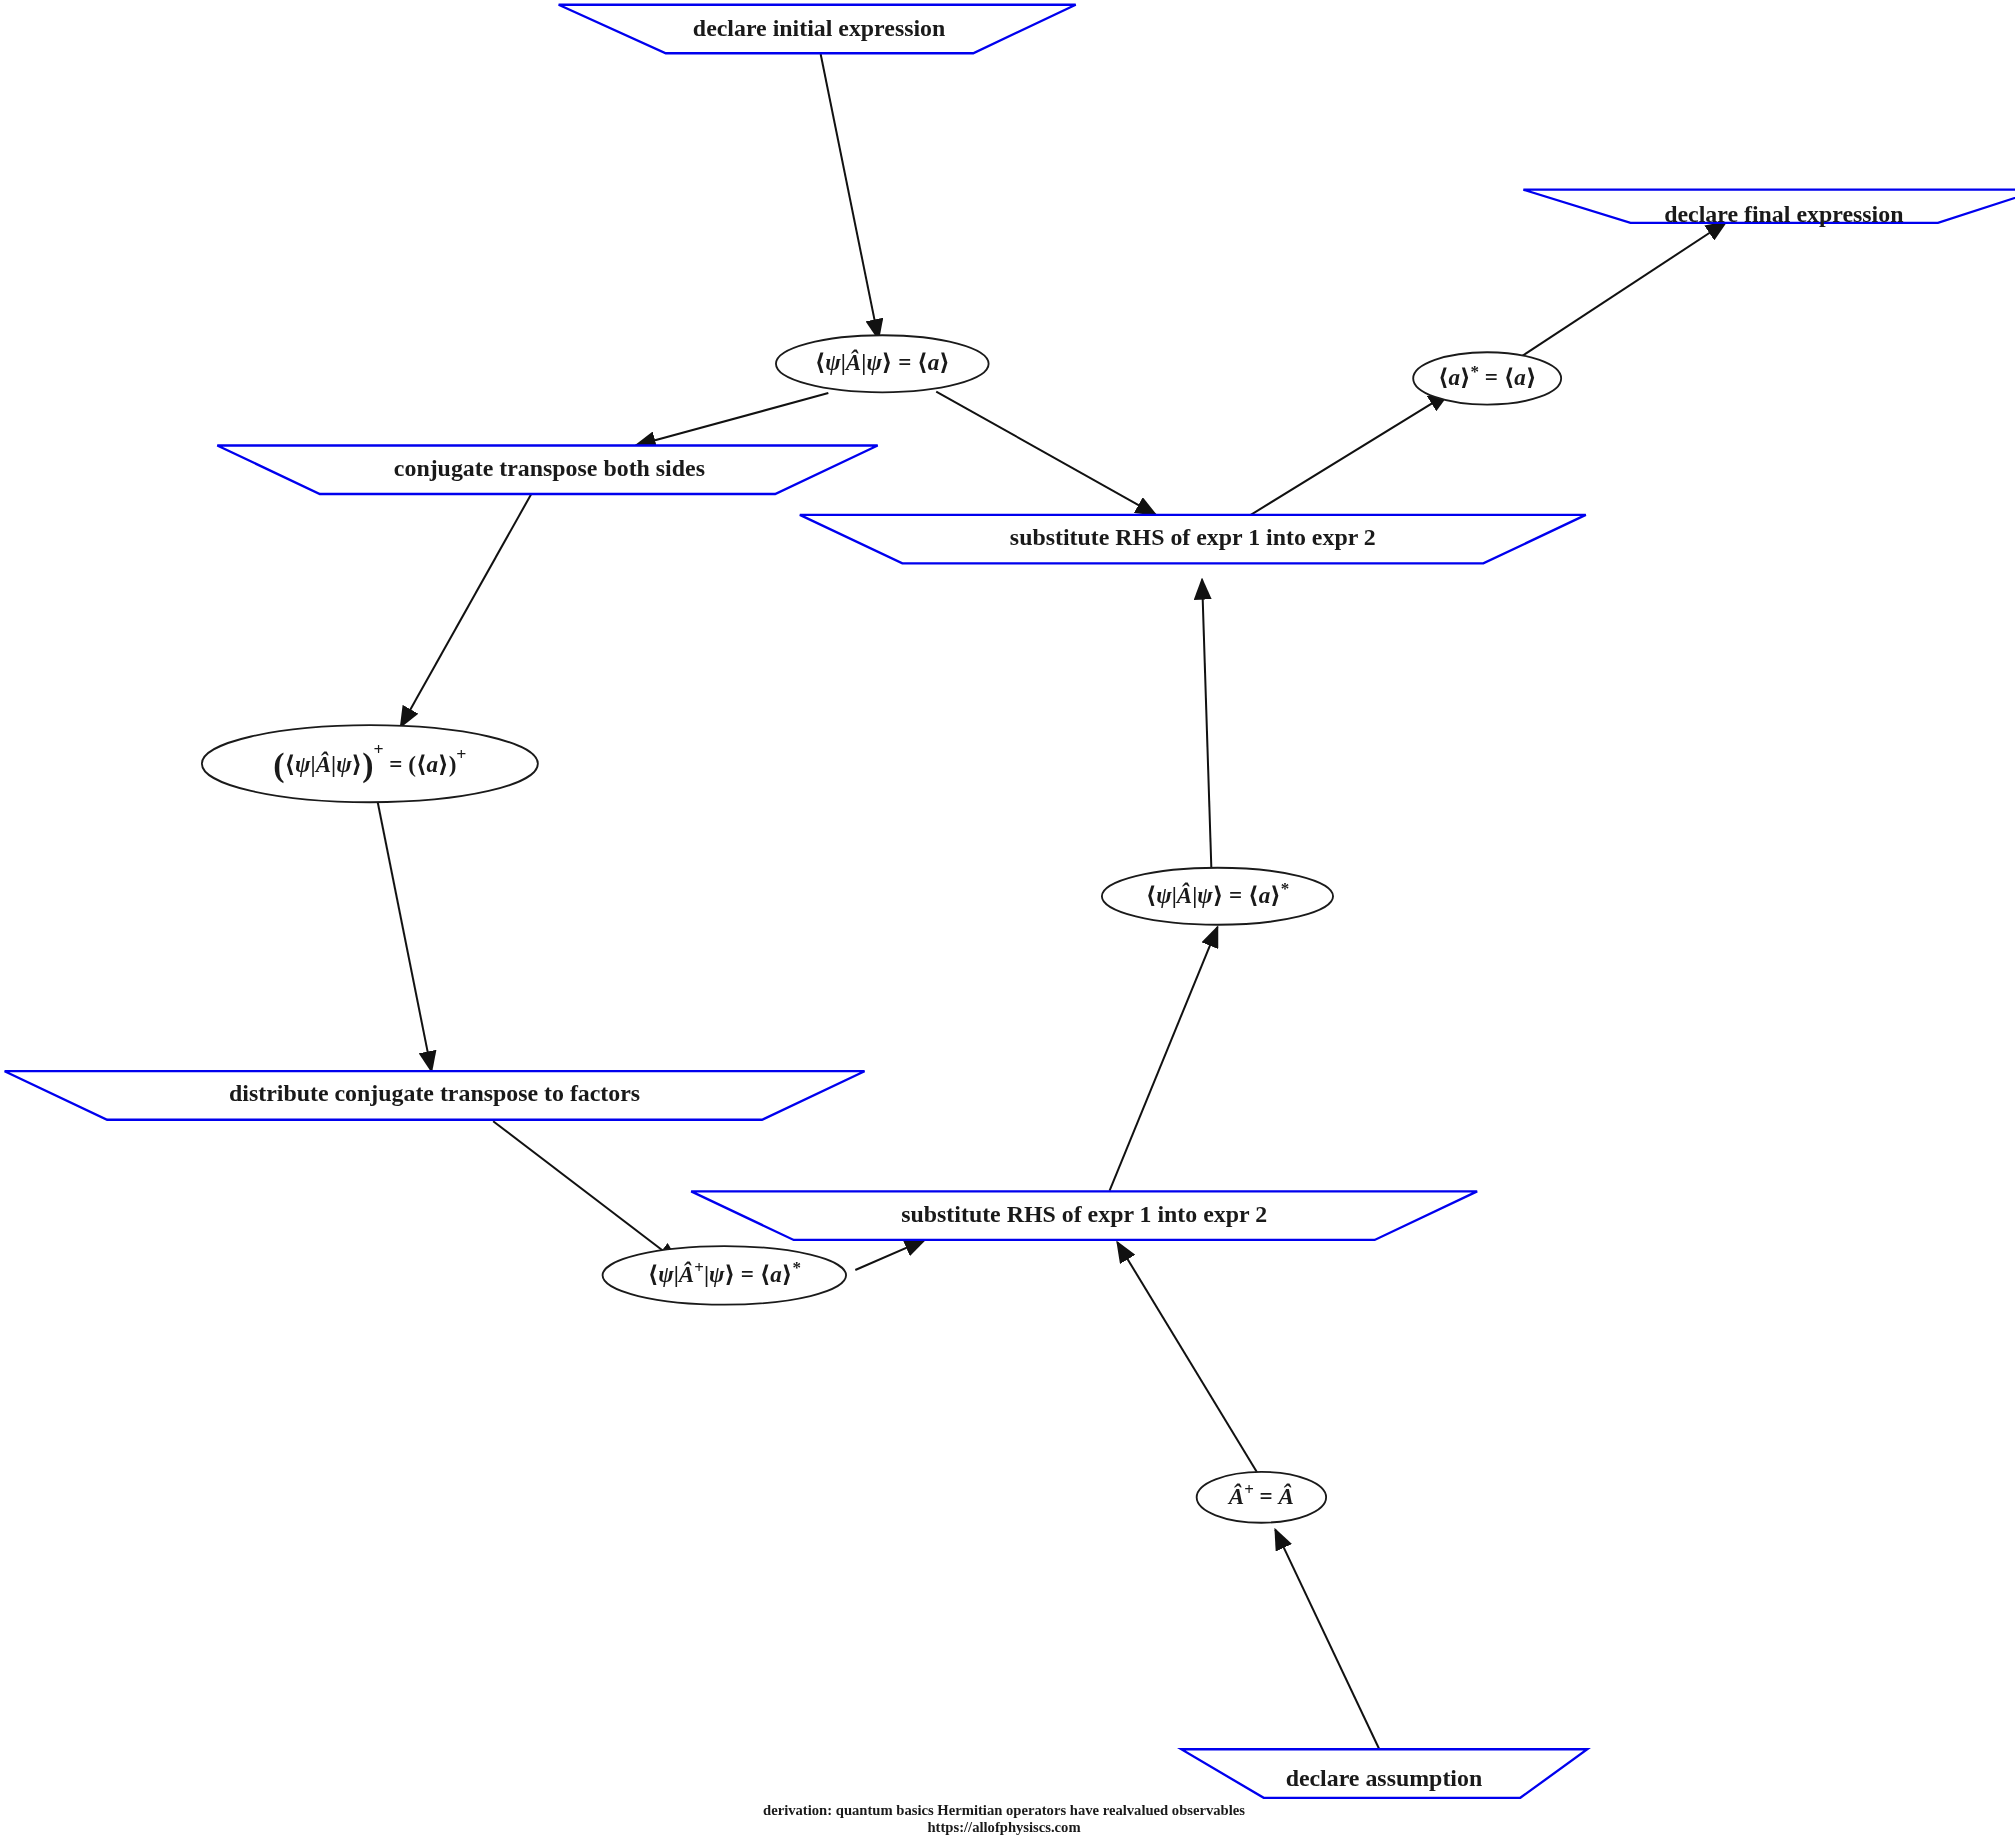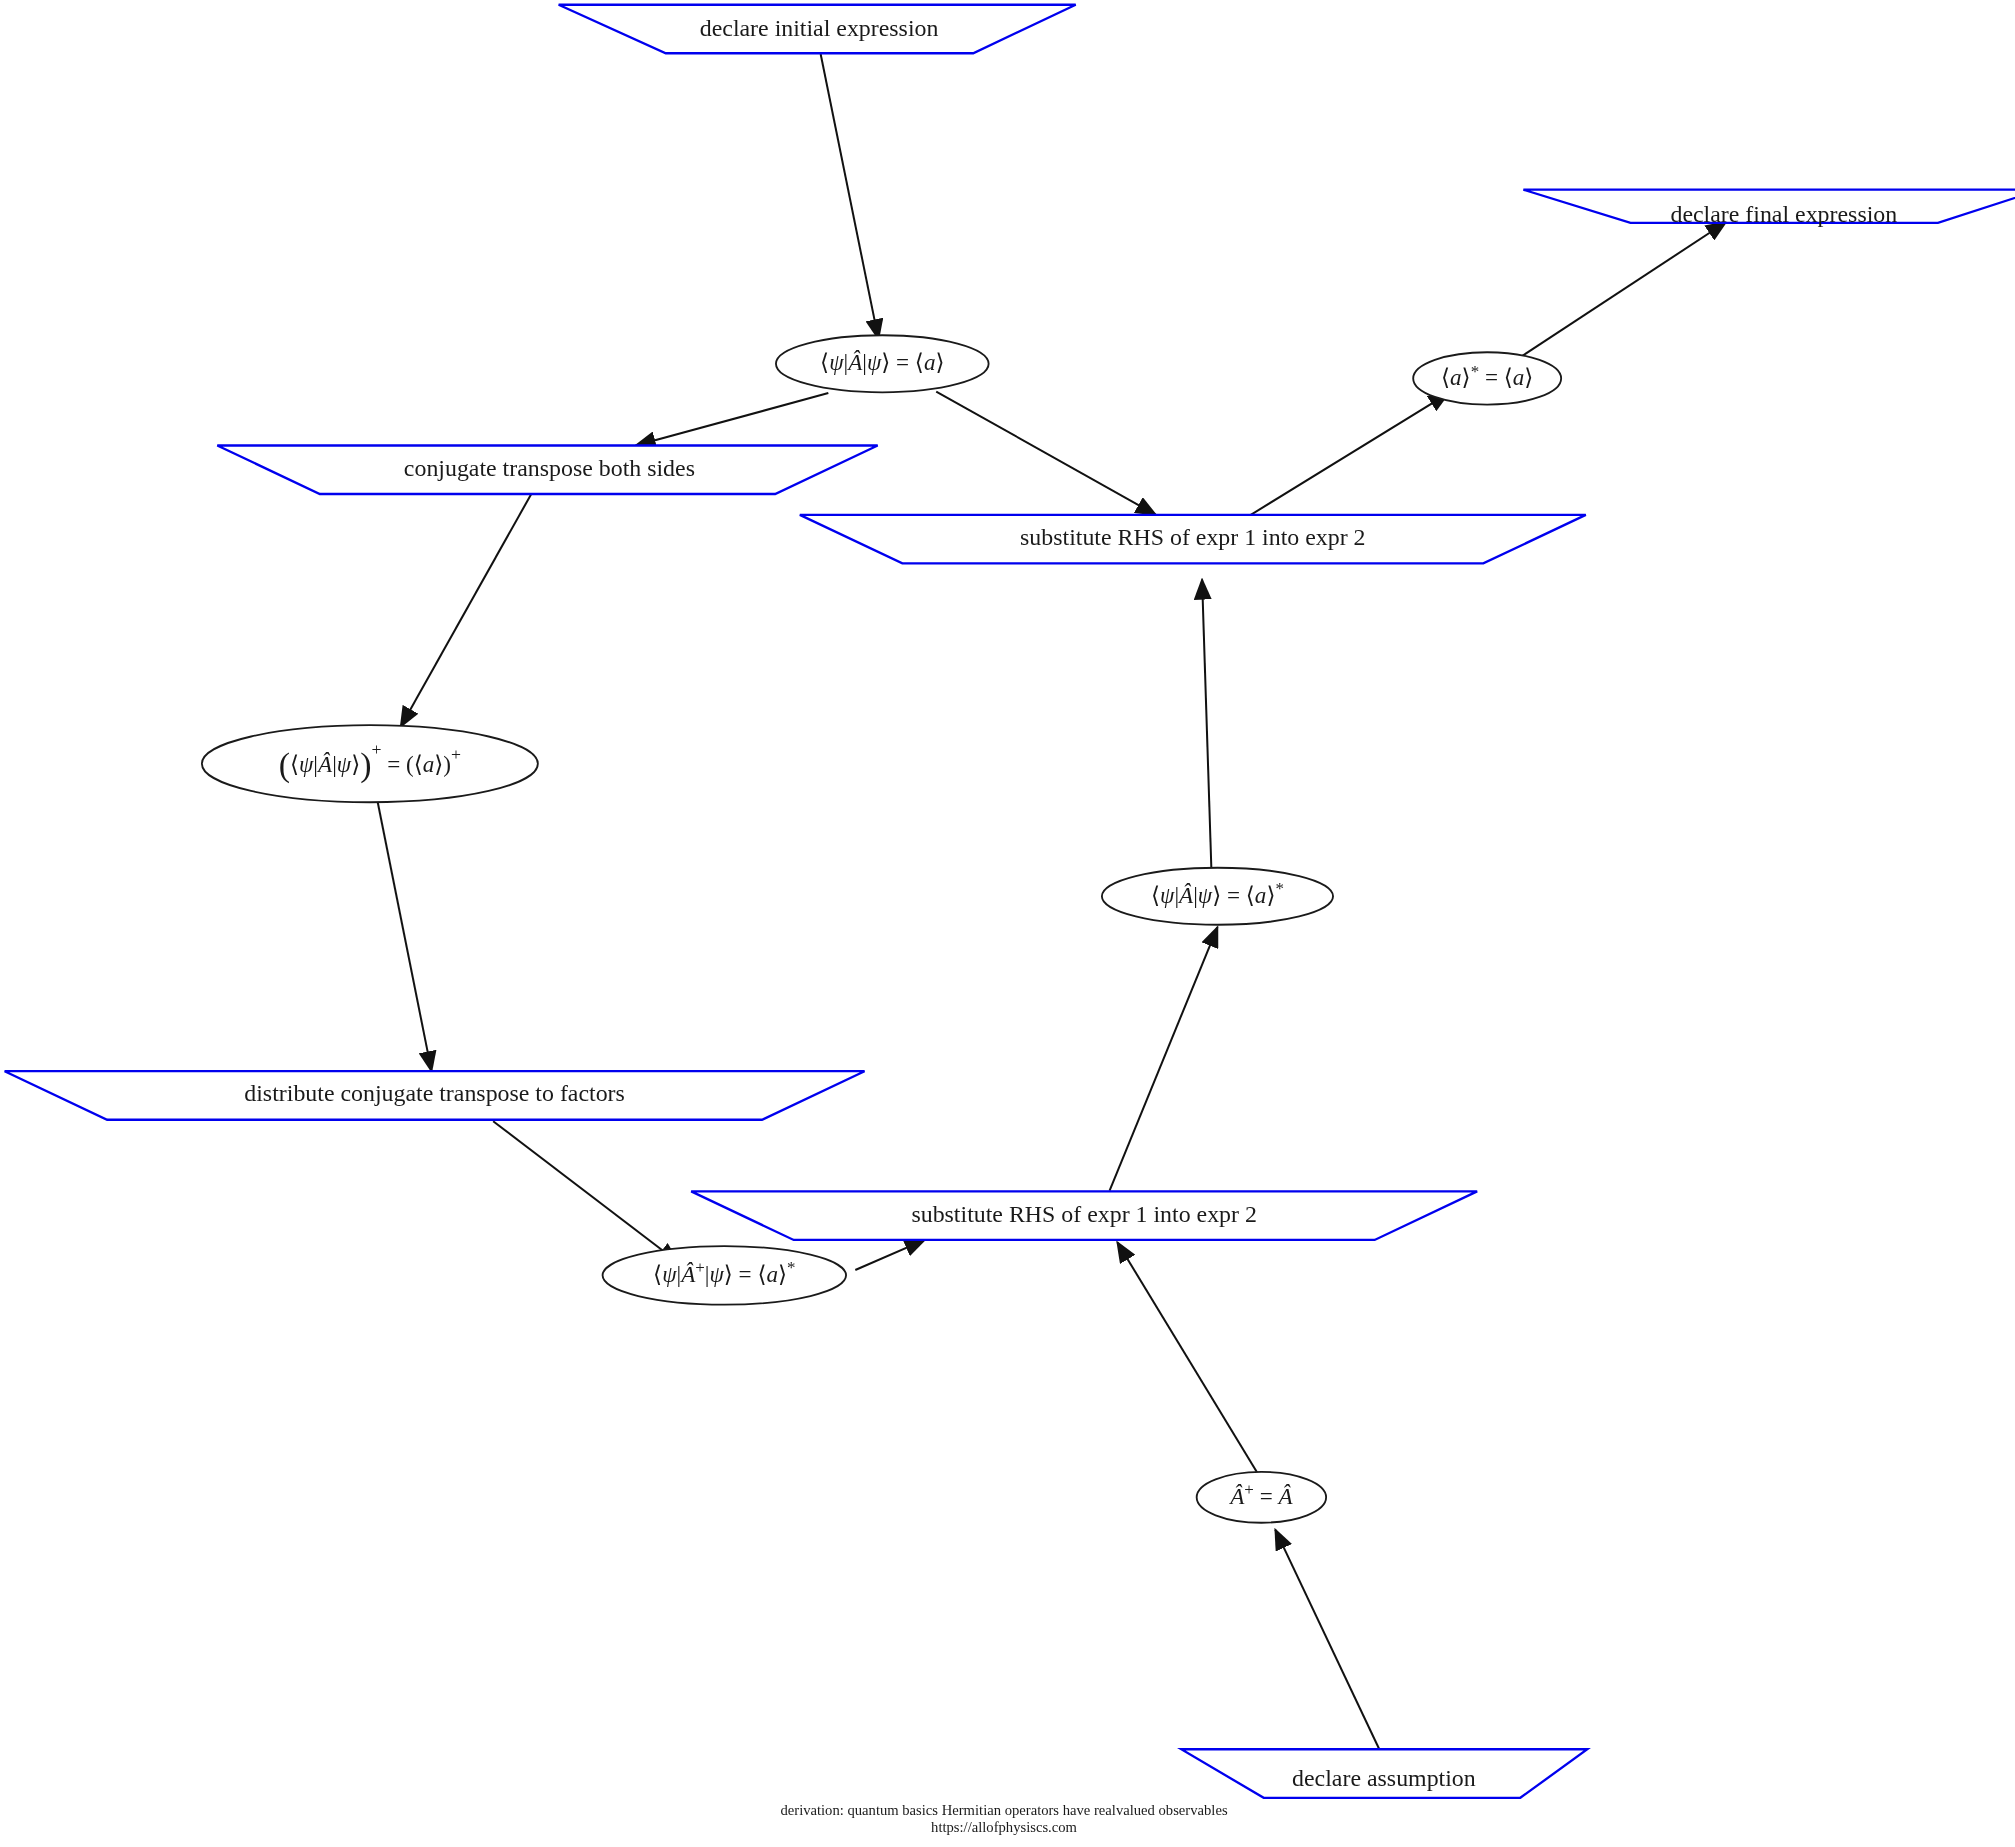--- a/index.html
+++ b/index.html
@@ -1,21 +1,21 @@
 <!DOCTYPE html>
 <html style="font-size:12.3px"><head>
 <meta charset="utf-8">
 <style>
   html,body{margin:0;padding:0;background:#ffffff;}
   body{
     width:2015px;height:1848px;
     font-family:"Liberation Serif","DejaVu Serif",serif;
     overflow:hidden;
   }
-  #diagram-root{position:relative;width:2015px;height:1848px;}
+  #diagram-root{position:relative;width:2015px;height:1848px;font-weight:bold;}
   svg#graph{position:absolute;left:0;top:0;width:2015px;height:1848px;display:block;}
   .node-shape{fill:#ffffff;stroke:#0000ee;stroke-width:3;}
   .ellipse-shape{fill:#ffffff;stroke:#1a1a1a;stroke-width:2.4;}
   .edge-line{stroke:#111111;stroke-width:2.6;fill:none;}
   .node-label{
     font-family:"Liberation Serif","DejaVu Serif",serif;
     font-size:31px;fill:#1a1a1a;text-anchor:middle;dominant-baseline:middle;
   }
   .expr-label{
     font-family:"Liberation Serif","DejaVu Serif",serif;

